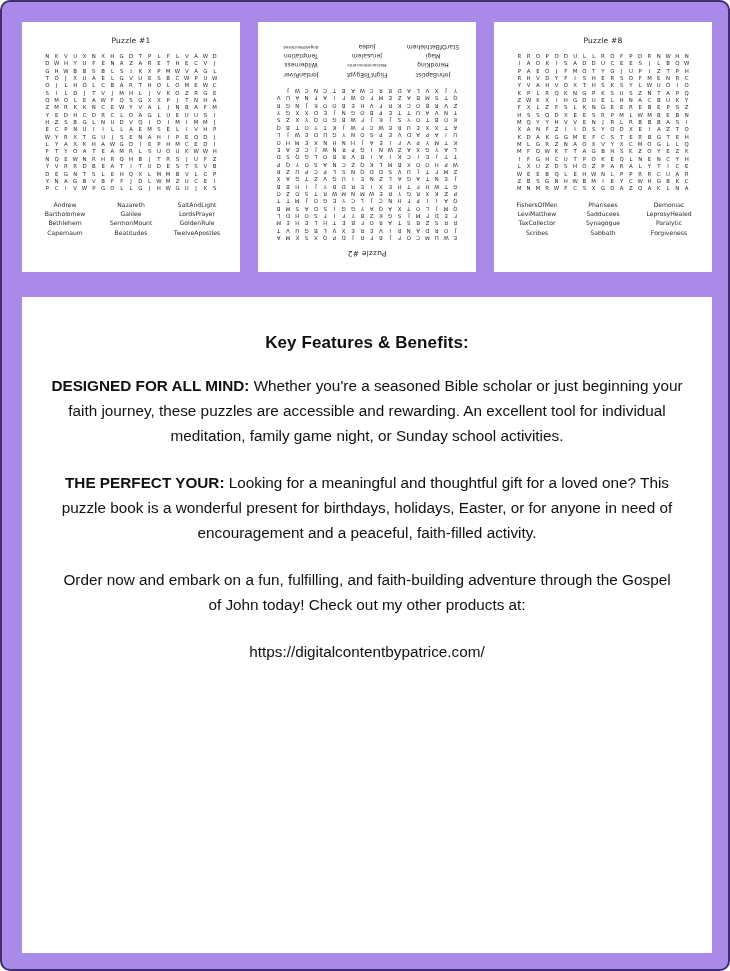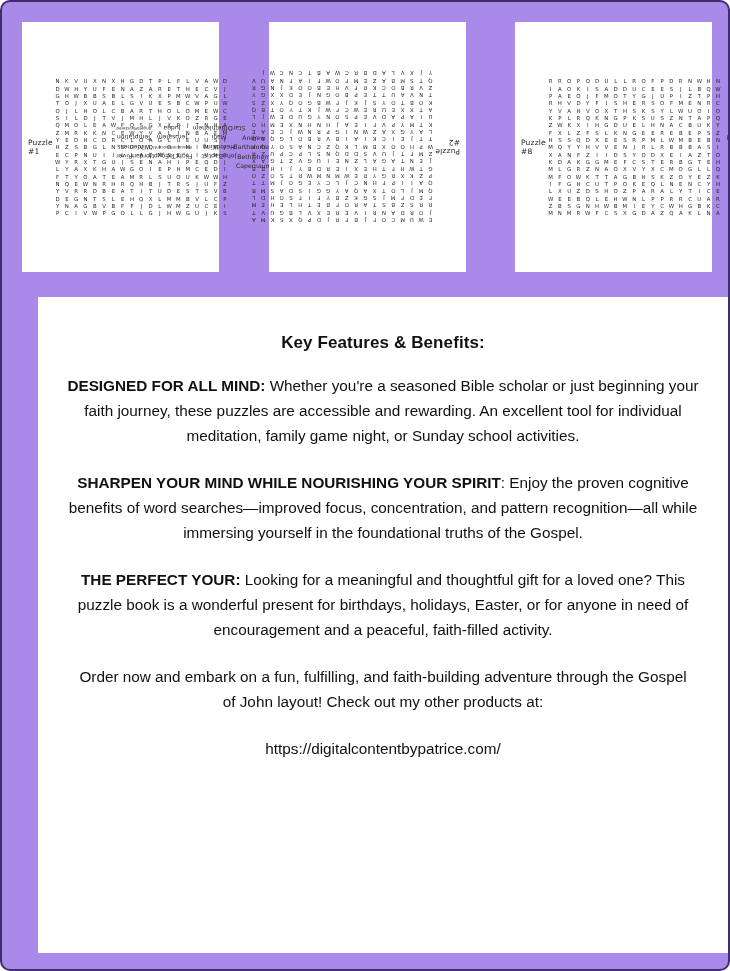--- a/index.html
+++ b/index.html
@@ -21,25 +21,25 @@
   
   .puzzle-row {
     position: absolute;
     left: 20px; top: 20px;
     width: 690px; height: 250px;
     display: flex;
     justify-content: space-between;
   }
   .puzzle-card {
     background: #ffffff;
-    width: 197px;
+    width: 218px;
     height: 250px;
     padding: 8px 6px 6px 6px;
     display: flex;
-    flex-direction: row;
+    flex-direction: column;
     align-items: center;
   }
   .puzzle-card.flipped { transform: rotate(180deg); }
 
   .puzzle-title {
     font-size: 7.5px;
     color: #222;
     margin: 6px 0 8px 0;
     letter-spacing: .2px;
     font-family: "DejaVu Sans", sans-serif;
@@ -75,21 +75,21 @@
     line-height: 9.4px;
     color: #2a2a2a;
     white-space: nowrap;
     font-family: "DejaVu Sans", sans-serif;
   }
   .wordcol .w.tiny { font-size: 4.1px; }
 
   
   .desc-card {
     position: absolute;
-    left: 36px; top: 295px;
+    left: 20px; top: 295px;
     width: 690px;
     height: 656px;
     background: #ffffff;
     padding: 24px 22px 14px 22px;
     overflow: hidden;
   }
   .desc-title {
     text-align: center;
     font-weight: bold;
     font-size: 17px;
@@ -1343,20 +1343,19 @@
             <div class="w">Forgiveness</div>
           </div>
         </div>
       </div>
     </div>
 
   <div class="desc-card">
     <div class="desc-title">Key Features &amp; Benefits:</div>
     <div>
         <div class="para"><b>DESIGNED FOR ALL MIND:</b><span> Whether you're a seasoned Bible scholar or just beginning your faith journey, these puzzles are accessible and rewarding. An excellent tool for individual meditation, family game night, or Sunday school activities.</span></div>
-        <div class="para"><b>SHARPEN YOUR MIND WHILE NOURISHING YOUR SPIRIT</b><span>: Enjoy the proven cognitive benefits of word searches—improved focus, concentration, and pattern recognition—all while immersing yourself in the foundational truths of the Gospel.</span></div>
         <div class="para"><b>THE PERFECT YOUR:</b><span> Looking for a meaningful and thoughtful gift for a loved one? This puzzle book is a wonderful present for birthdays, holidays, Easter, or for anyone in need of encouragement and a peaceful, faith-filled activity.</span></div>
       </div>
-    <div class="closing">Order now and embark on a fun, fulfilling, and faith-building adventure through the Gospel of John layout! Check out my other products at:</div>
+    <div class="closing">Order now and embark on a fun, fulfilling, and faith-building adventure through the Gospel of John today! Check out my other products at:</div>
     <div class="url">https://digitalcontentbypatrice.com/</div>
   </div>
 
 </div>
 
 </body></html>

